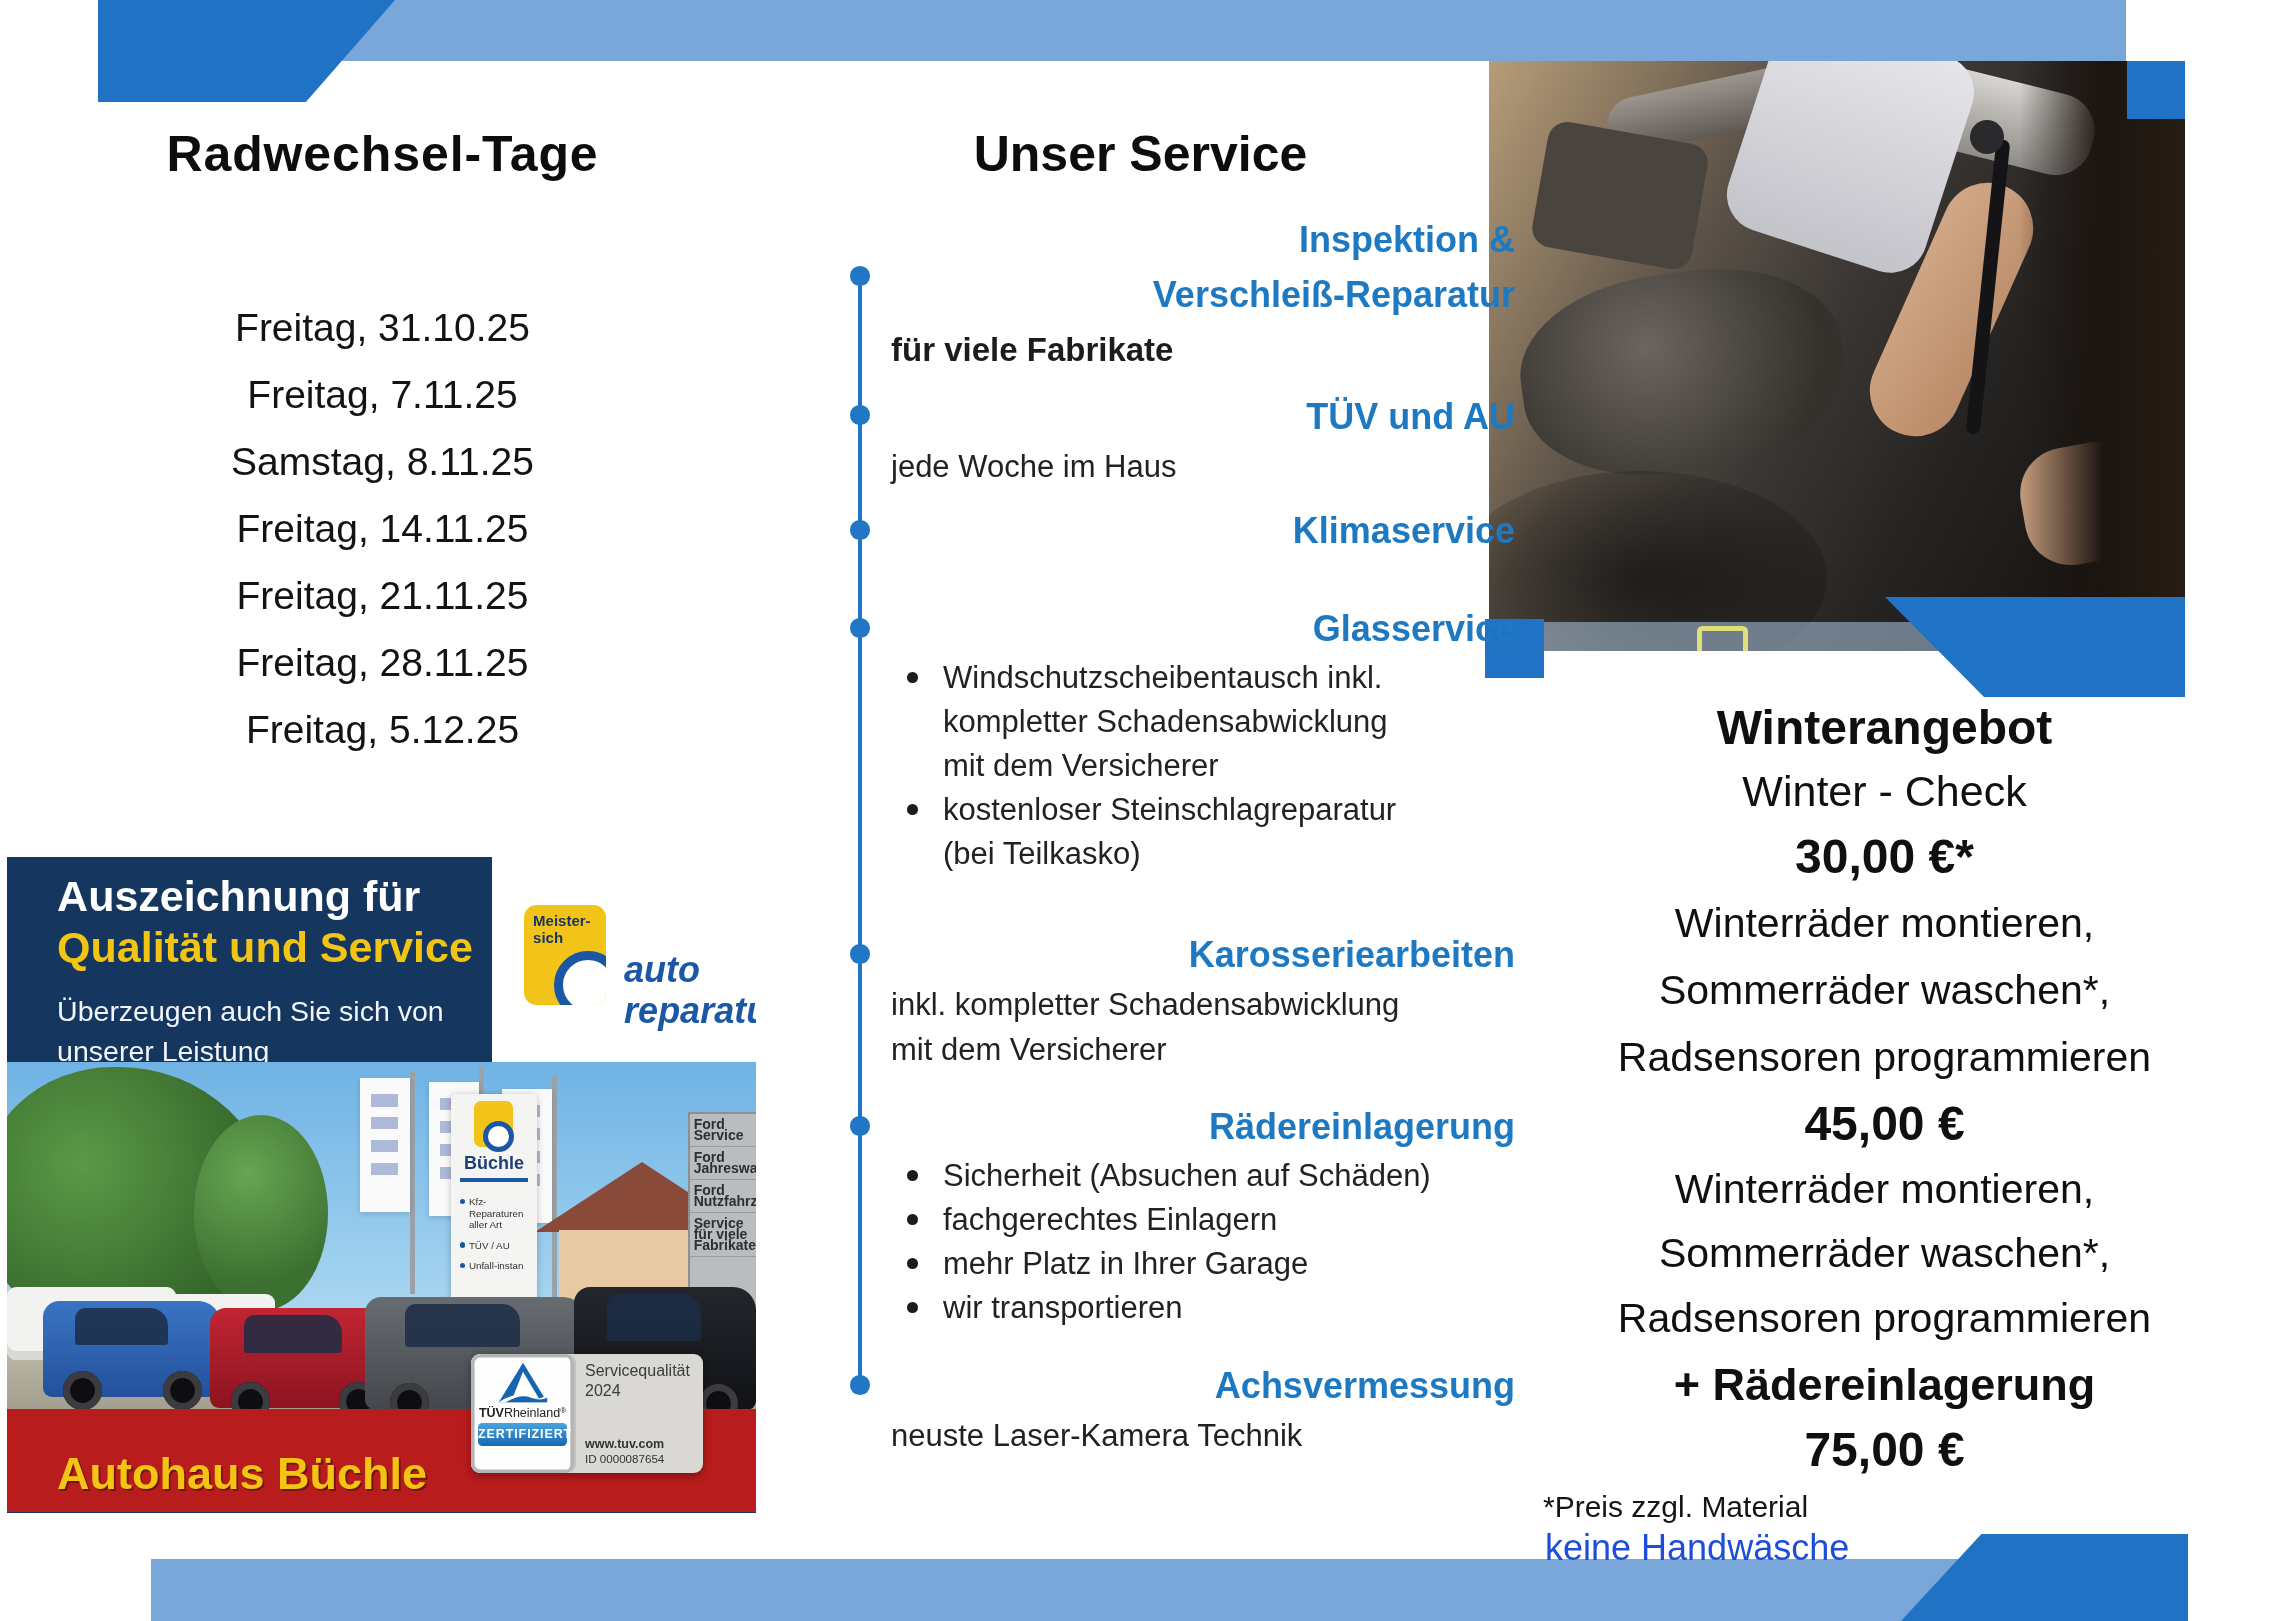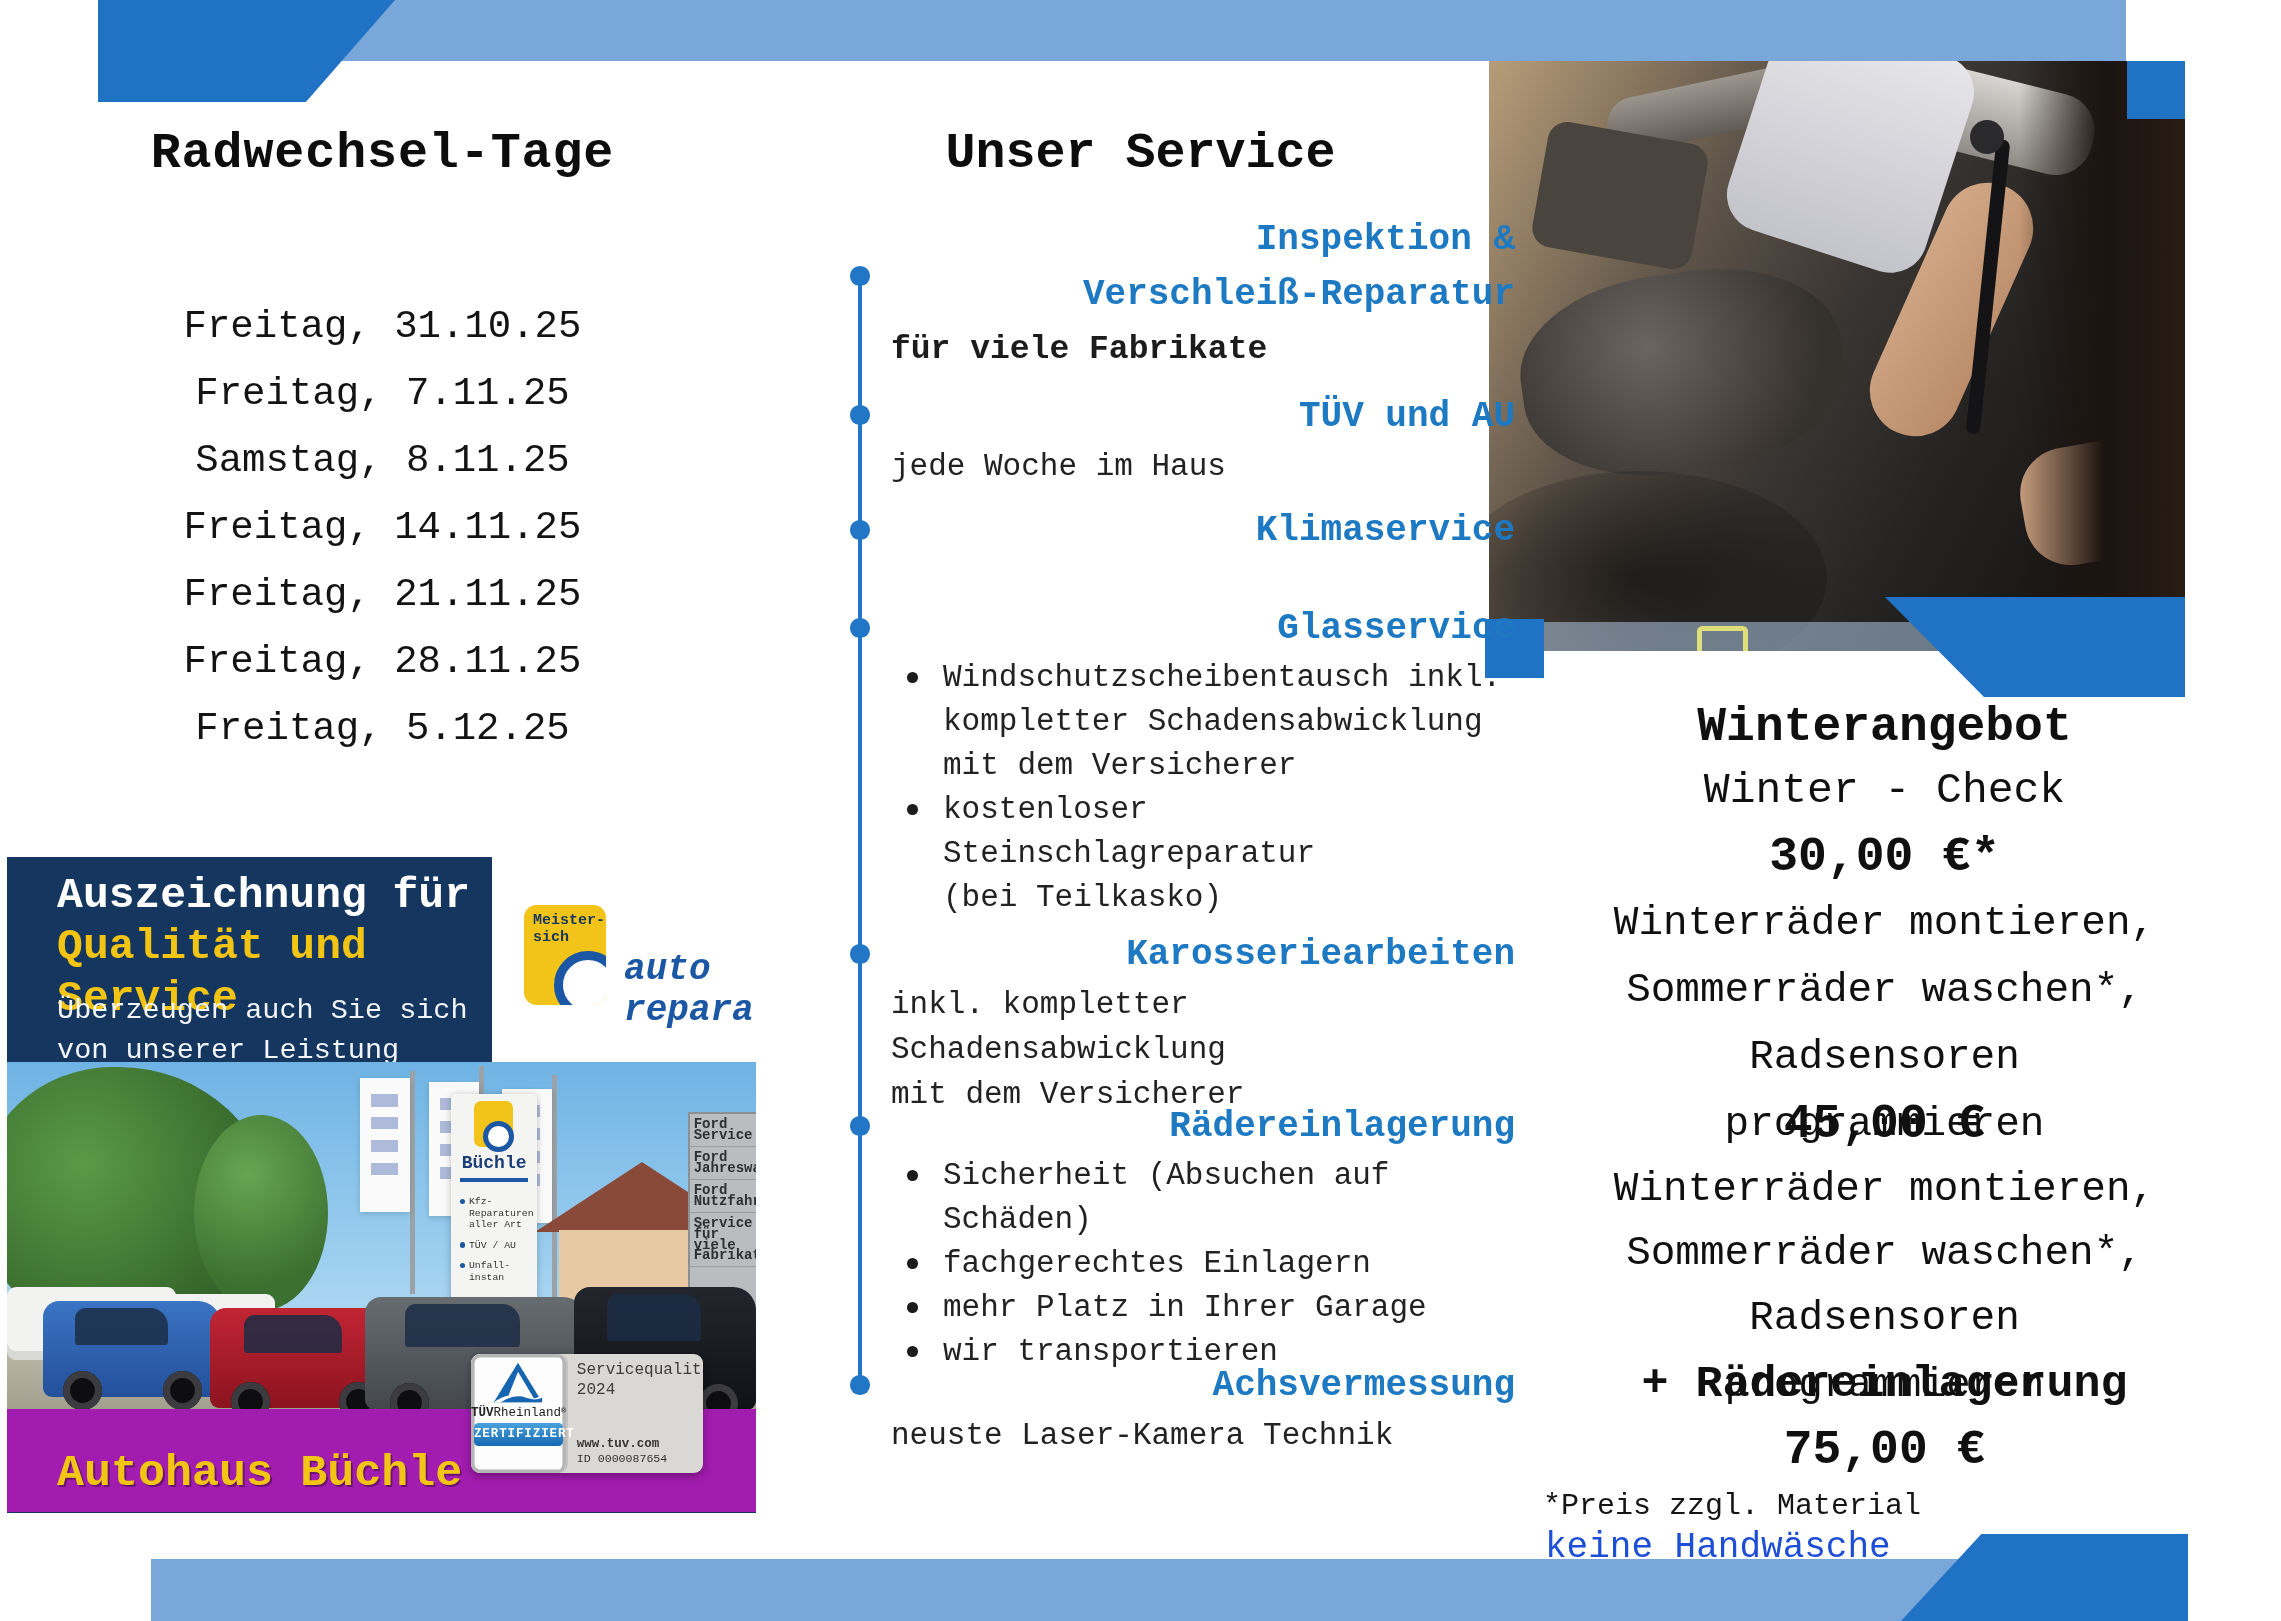--- a/index.html
+++ b/index.html
@@ -1,17 +1,17 @@
 <!DOCTYPE html>
 <html style="font-size:14.3px"><head>
 <meta charset="utf-8">
 <style>
   html,body{margin:0;padding:0;background:#ffffff;}
   #canvas{position:relative;width:2281px;height:1622px;background:#ffffff;overflow:hidden;
-          font-family:Liberation Mono, monospace;color:#111;}
+          font-family:Liberation Sans, sans-serif;color:#111;}
   .abs{position:absolute;}
 
   
   .top-band{left:98px;top:0;width:2028px;height:61px;background:#7aa7d9;z-index:1;}
   .top-par{left:98px;top:0;width:297px;height:102px;background:#1f72c4;
            clip-path:polygon(0 0,100% 0,70% 100%,0 100%);z-index:2;}
   .top-right-rect{left:2127px;top:61px;width:58px;height:58px;background:#1f72c4;z-index:4;}
   .footer-band{left:151px;top:1559px;width:1984px;height:62px;background:#7aa7d9;z-index:1;}
   .footer-par{left:1901px;top:1534px;width:287px;height:87px;background:#1f72c4;
               clip-path:polygon(28% 0,100% 0,100% 100%,0 100%);z-index:3;}
@@ -110,21 +110,21 @@
   .pillar-name{position:absolute;left:0;top:59px;width:86px;text-align:center;font-size:18px;font-weight:800;color:#1d3f77;}
   .pillar-rule{position:absolute;left:9px;top:84px;width:68px;height:3.6px;background:#1c57a5;}
   .pillar-item{position:relative;font-size:9.8px;line-height:11.6px;color:#333;padding-left:10.7px;margin-top:9px;}
   .pillar-item::before{content:"";position:absolute;left:1.8px;top:2.7px;width:5.3px;height:5.3px;border-radius:50%;background:#1c57a5;}
   .pillar-list{position:absolute;left:7.1px;top:93px;width:73px;}
   .house-roof{left:528px;top:100px;width:0;height:0;border-left:107px solid transparent;
               border-right:107px solid transparent;border-bottom:70px solid #8a4a3a;}
   .house-body{left:552px;top:168px;width:160px;height:116px;background:#e7c9a4;}
   .fsign{left:681px;top:50px;width:68px;height:242px;background:#b9bdc0;border:2.7px solid #8c9093;}
   .fsign-item{font-size:14px;line-height:10.7px;font-weight:700;color:#2d2f31;padding:5.3px 3.6px;border-bottom:1.8px solid #999da0;}
-  .ad-footer{left:0;top:552px;width:749px;height:103px;background:#a21caf;}
+  .ad-footer{left:0;top:552px;width:749px;height:103px;background:#b91c1c;}
   .ad-footer-text{left:50px;top:39px;font-size:45px;font-weight:800;color:#f2c413;
                   text-shadow:1.8px 1.8px 0 rgba(0,0,0,.35);}
 
   
   .tuv-card{left:471px;top:1354px;width:232px;height:119px;z-index:6;display:flex;
             background:#d9d8d5;border-radius:9px;box-shadow:0 2.7px 9px rgba(0,0,0,.35);overflow:hidden;}
   .tuv-badge{width:103px;height:100%;background:#fdfdfd;border-right:2.7px solid #c2c2c0;
              border-radius:9px;box-shadow:inset 0 0 0 3.6px #b5b5b5;display:flex;flex-direction:column;align-items:center;}
   .tuv-tri{margin-top:7.1px;}
   .tuv-brand{font-size:12.5px;color:#222;margin-top:1.8px;white-space:nowrap;}

